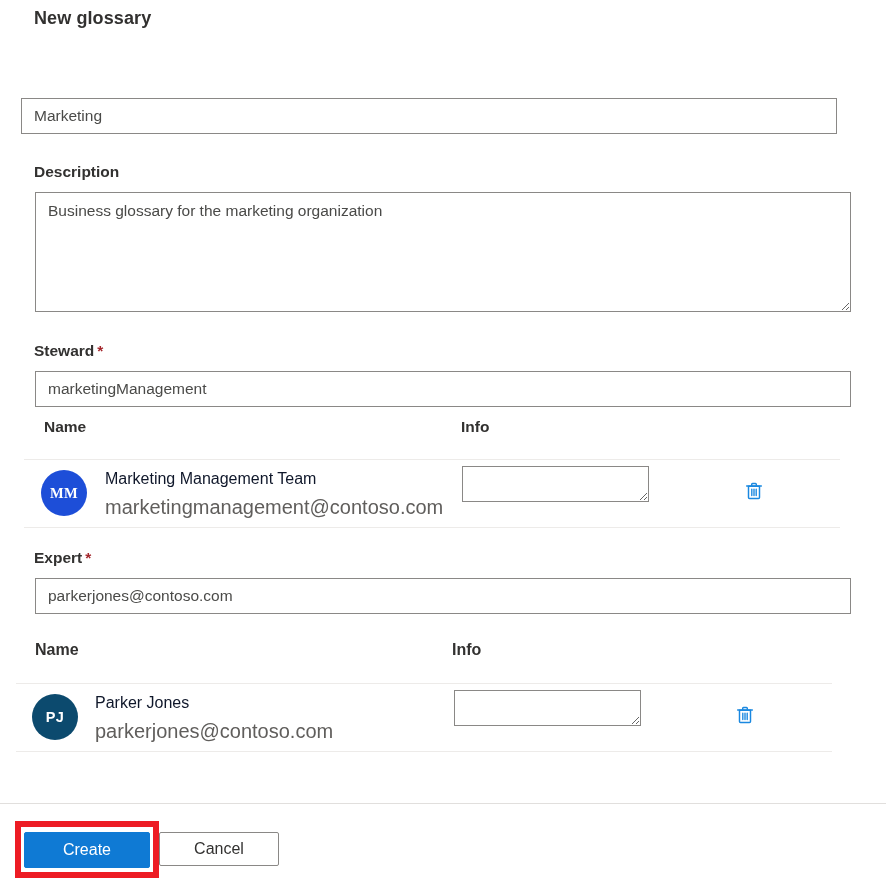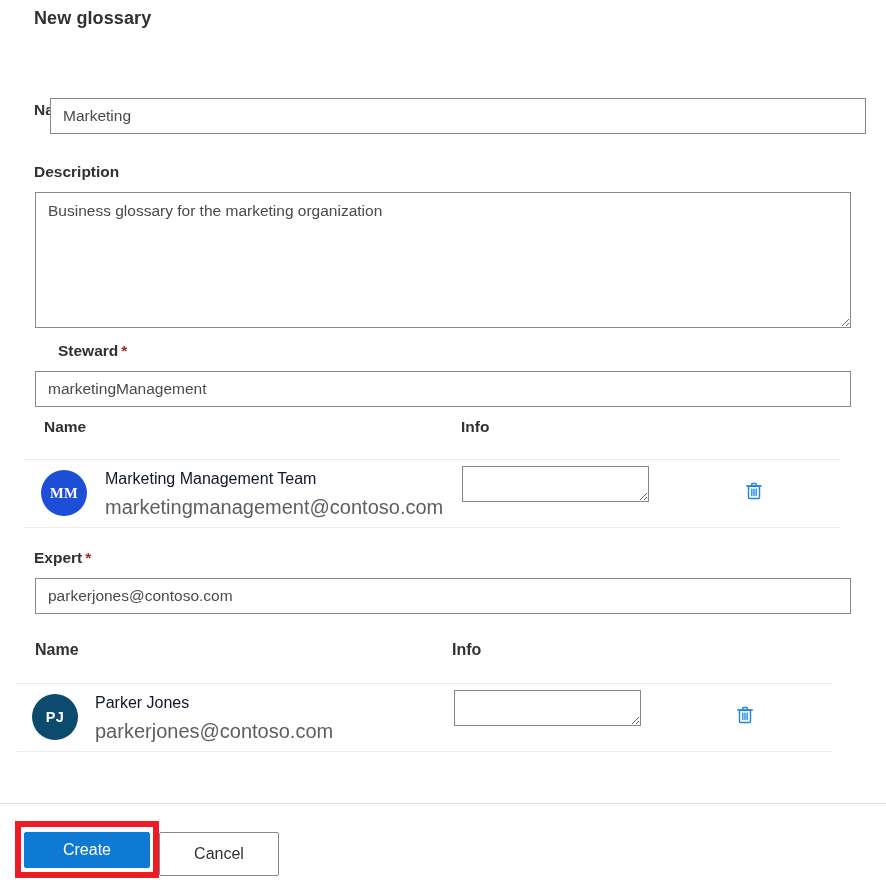--- a/index.html
+++ b/index.html
@@ -181,28 +181,28 @@
 </head>
 <body>
 
 <div class="panel">
 
   <div class="page-title">New glossary</div>
 
   <div class="field-label" style="left:34px; top:69px;margin-top:32px;">
     <span>Name</span><span class="req-star">*</span>
   </div>
-  <input class="text-input" type="text" style="left: 50px; top: 98px; width: 816px; height: 36px;" value="Marketing">
+  <input class="text-input" type="text" style="left: 21px; top: 98px; width: 816px; height: 36px;" value="Marketing">
 
   <div class="field-label" style="left:34px; top:163px;">
     <span>Description</span>
   </div>
-  <textarea class="text-area" style="left: 35px; top: 192px; width: 816px; height: 136px;">Business glossary for the marketing organization</textarea>
-
-  <div class="field-label" style="left:34px; top:342px;margin-left:24px;">
+  <textarea class="text-area" style="left: 35px; top: 192px; width: 816px; height: 120px;">Business glossary for the marketing organization</textarea>
+
+  <div class="field-label" style="left:34px; top:342px;">
     <span>Steward</span><span class="req-star">*</span>
   </div>
   <input class="text-input" type="text" style="left: 35px; top: 371px; width: 816px; height: 36px;" value="marketingManagement">
 
   <div class="col-head sm" style="left:44px; top:418px;">Name</div>
   <div class="col-head sm" style="left:461px; top:418px;">Info</div>
 
   <div class="rule" style="left:24px; top:459px; width:816px;"></div>
 
   <div class="avatar" style="left: 41px; top: 470px; width: 46px; height: 46px; background: #1d4ed8; font-family: Liberation Serif, serif;">
@@ -250,17 +250,17 @@
       <path d="M9.6 10v7M12 10v7M14.4 10v7" stroke="#1a88e0" stroke-width="1.5" stroke-linecap="round"></path>
     </svg>
   </button>
 
   <div class="rule" style="left:16px; top:751px; width:816px;"></div>
 
   <div class="footer-divider"></div>
 
   <button class="btn btn-primary" style="left:24px; top:832px; width:126px; height:36px;">Create</button>
 
-  <button class="btn btn-secondary" style="left:159px; top:832px; width:120px; height:44px;">Cancel</button>
+  <button class="btn btn-secondary" style="left:159px; top:832px; width:120px; height:34px;">Cancel</button>
 
   <div class="annotation-box" style="left:15px; top:821px; width:144px; height:57px;"></div>
 
 </div>
 
 </body></html>

